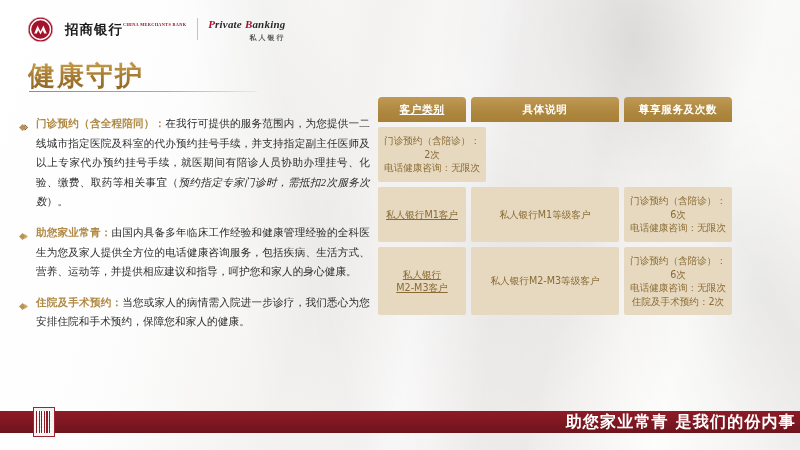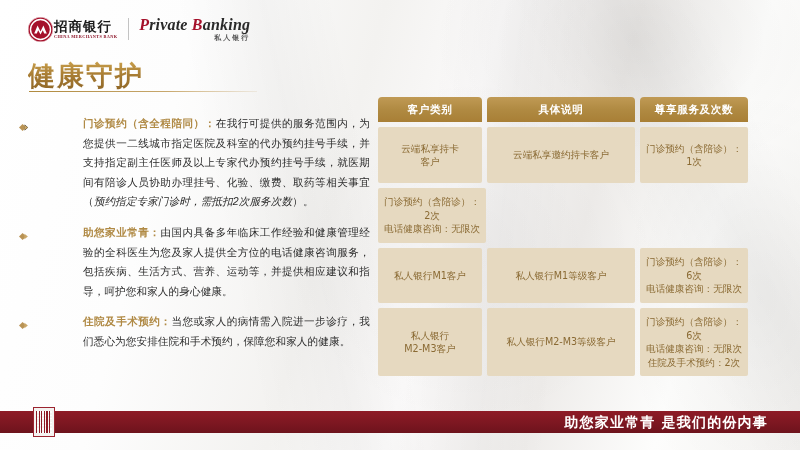--- a/index.html
+++ b/index.html
@@ -51,23 +51,23 @@
     width: 25px;
     height: 25px;
     border-radius: 50%;
     background: #a5112b;
     position: relative;
     flex: none;
     box-shadow: inset 0 0 0 1.6px #ffffff;
   }
   .cmb-mark svg { position: absolute; left: 0; top: 0; }
   .cmb-cn {
-    margin-left: 1px;
-    display: flex;
-    flex-direction: column;
+    margin-left: 12px;
+    display: flex;
+    flex-direction: row;
     justify-content: center;
   }
   .cmb-cn-main {
     font-family: "DejaVu Sans", "Liberation Sans", sans-serif;
     font-size: 13.5px;
     font-weight: bold;
     color: #1b1b1b;
     letter-spacing: 1px;
     line-height: 15px;
     white-space: nowrap;
@@ -92,21 +92,21 @@
   }
   .pb-block {
     display: flex;
     flex-direction: column;
     justify-content: center;
   }
   .pb-en {
     font-family: "Liberation Serif", serif;
     font-style: italic;
     font-weight: bold;
-    font-size: 16px;
+    font-size: 11px;
     line-height: 17px;
     color: #2a2a2a;
     white-space: nowrap;
     letter-spacing: 0.2px;
   }
   .pb-en .hl { color: #a5112b; }
   .pb-cn {
     font-family: "DejaVu Sans", "Liberation Sans", sans-serif;
     font-size: 7px;
     font-weight: bold;
@@ -171,27 +171,26 @@
   }
   .bullet-marker {
     position: absolute;
     left: 0;
     top: 5px;
     width: 11px;
     height: 11px;
     display: block;
   }
   .bullet-text {
-    font-family: Liberation Sans, sans-serif;
+    font-family: Liberation Serif, serif;
     font-size: 10.6px;
     line-height: 19.6px;
     color: #2b2b2b;
     text-align: justify;
     letter-spacing: 0.1px;
-    margin-left: 47px;
   }
   .lead {
     color: #b08a45;
     font-weight: bold;
   }
   .note-italic {
     font-style: italic;
   }
 
   
@@ -223,21 +222,21 @@
     font-size: 9.6px;
     line-height: 13.5px;
     display: flex;
     align-items: center;
     justify-content: center;
     text-align: center;
     border-radius: 2px;
     padding: 3px 4px;
     box-sizing: border-box;
   }
-  .c1 { width: 104px; flex: none; }
+  .c1 { width: 88px; flex: none; text-decoration: underline; }
   .c2 { width: 148px; flex: none; }
   .c3 { width: 108px; flex: none; }
   .r-h1 .t-cell { height: 56px; }
   .r-h2 .t-cell { height: 55px; justify-content: flex-end; }
   .r-h3 .t-cell { height: 55px; }
   .r-h4 .t-cell { height: 68px; }
   .t-cell .multi { white-space: pre-line; }
 
   
   .footer {
@@ -271,26 +270,26 @@
   }
   .footer-badge .glyphs {
     width: 16px;
     height: 22px;
     background:
       repeating-linear-gradient(90deg, #8e1b26 0 1.3px, transparent 1.3px 2.6px),
       repeating-linear-gradient(0deg, rgba(255,255,255,0.9) 0 1.2px, transparent 1.2px 3.4px);
   }
   .footer-slogan {
     position: absolute;
-    right: 32px;
+    right: 4px;
     top: 13px;
     height: 22px;
     line-height: 22px;
     font-family: "DejaVu Sans", "Liberation Sans", sans-serif;
-    font-size: 14px;
+    font-size: 16px;
     font-weight: bold;
     color: #ffffff;
     letter-spacing: 1.2px;
     white-space: nowrap;
   }
 </style>
 </head>
 <body>
 
 <div id="slide">
@@ -353,32 +352,20 @@
   </div>
 
   <div class="table-wrap">
 
     <div class="t-row t-head">
       <div class="t-cell c1">客户类别</div>
       <div class="t-cell c2">具体说明</div>
       <div class="t-cell c3">尊享服务及次数</div>
     </div>
 
-    <div class="t-row r-h1">
-      <div class="t-cell c1">
-          <span class="multi">云端私享持卡
-客户</span>
-        </div>
-      <div class="t-cell c2">
-          <span class="multi">云端私享邀约持卡客户</span>
-        </div>
-      <div class="t-cell c3">
-          <span class="multi">门诊预约（含陪诊）：1次</span>
-        </div>
-    </div>
 
     <div class="t-row r-h2">
       <div class="t-cell c3">
           <span class="multi">门诊预约（含陪诊）：2次
 电话健康咨询：无限次</span>
         </div>
     </div>
 
     <div class="t-row r-h3">
       <div class="t-cell c1">

